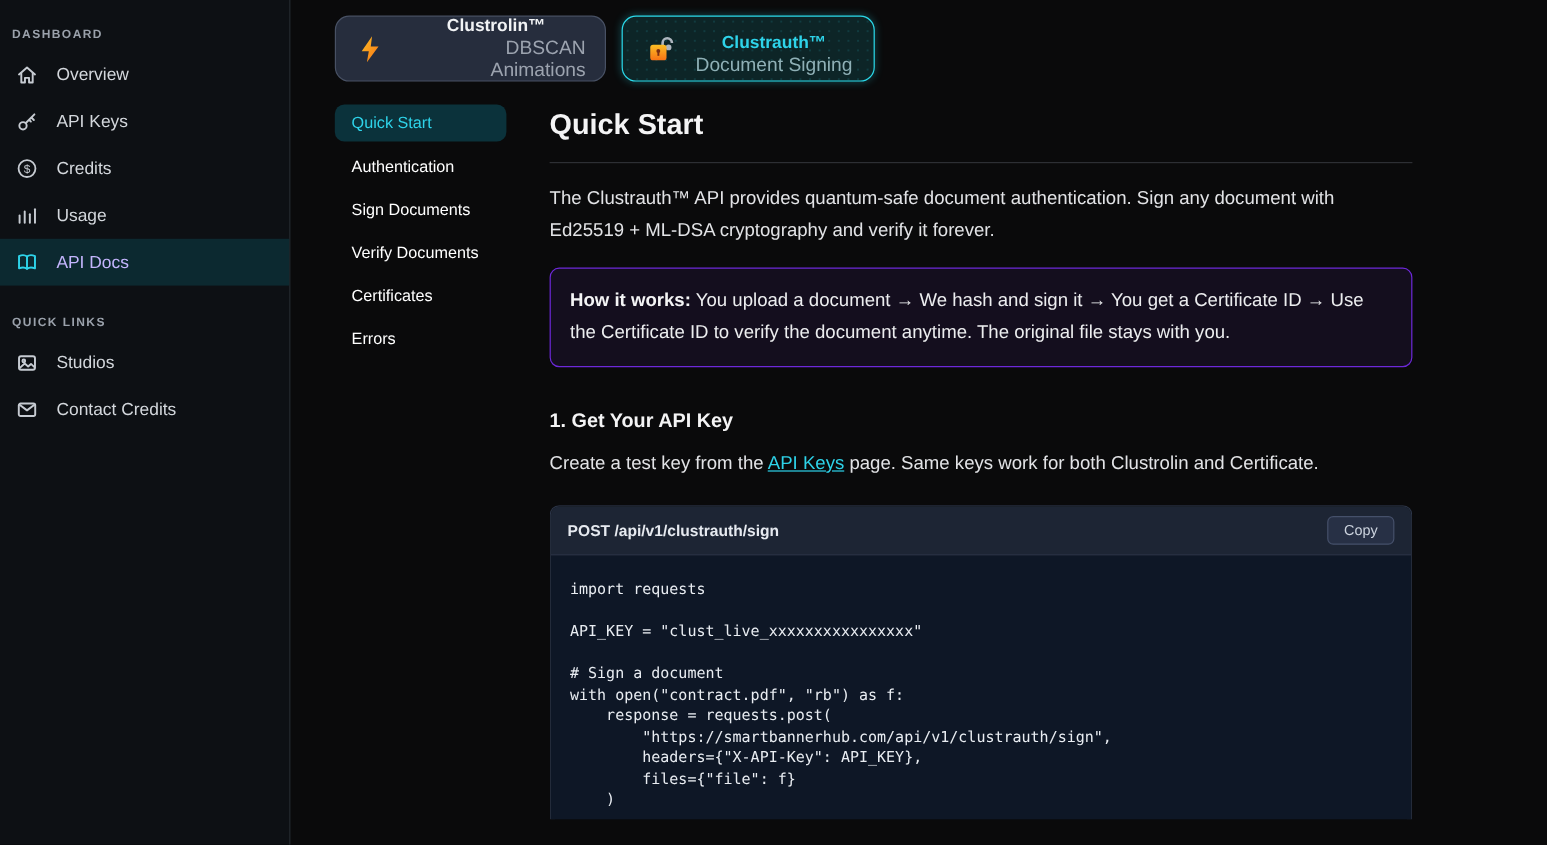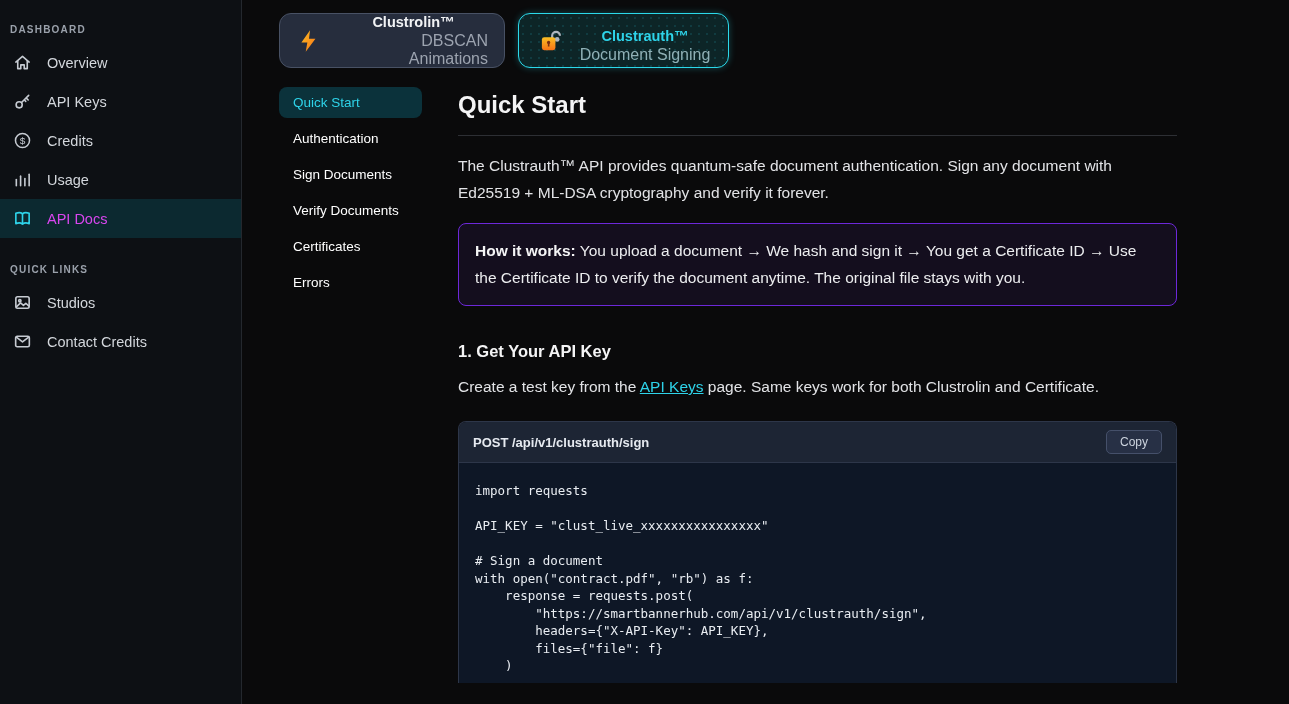--- a/index.html
+++ b/index.html
@@ -21,21 +21,21 @@
     font-size: 10px; font-weight: bold; letter-spacing: 1.2px;
     color: #9aa1ab; margin: 0 0 8px 10px;
   }
   .side-section + .side-section { margin-top: 26px; }
   .side-item {
     display: flex; align-items: center; gap: 15px;
     padding: 10px 10px 10px 13px;
     font-size: 14.5px; color: #d3d7dc; cursor: pointer;
   }
   .side-item .icn { width: 19px; height: 19px; display: inline-flex; color: #c6cbd2; }
-  .side-item.active { background: #0c2930; color: #d946ef; }
+  .side-item.active { background: #0c2930; color: #c4b5fd; }
   .side-item.active .icn { color: #2ed3e9; }
   .icn svg { width: 100%; height: 100%; }
 
   
   .main { flex: 1; padding: 13px 0 0 37px; display: flex; flex-direction: column; }
   .tabs-row { display: flex; gap: 13px; margin-bottom: 17px; }
   .product-card {
     height: 55px; border-radius: 12px; display: flex; align-items: center;
     justify-content: center; gap: 17px; cursor: pointer; padding: 0 16px;
   }

